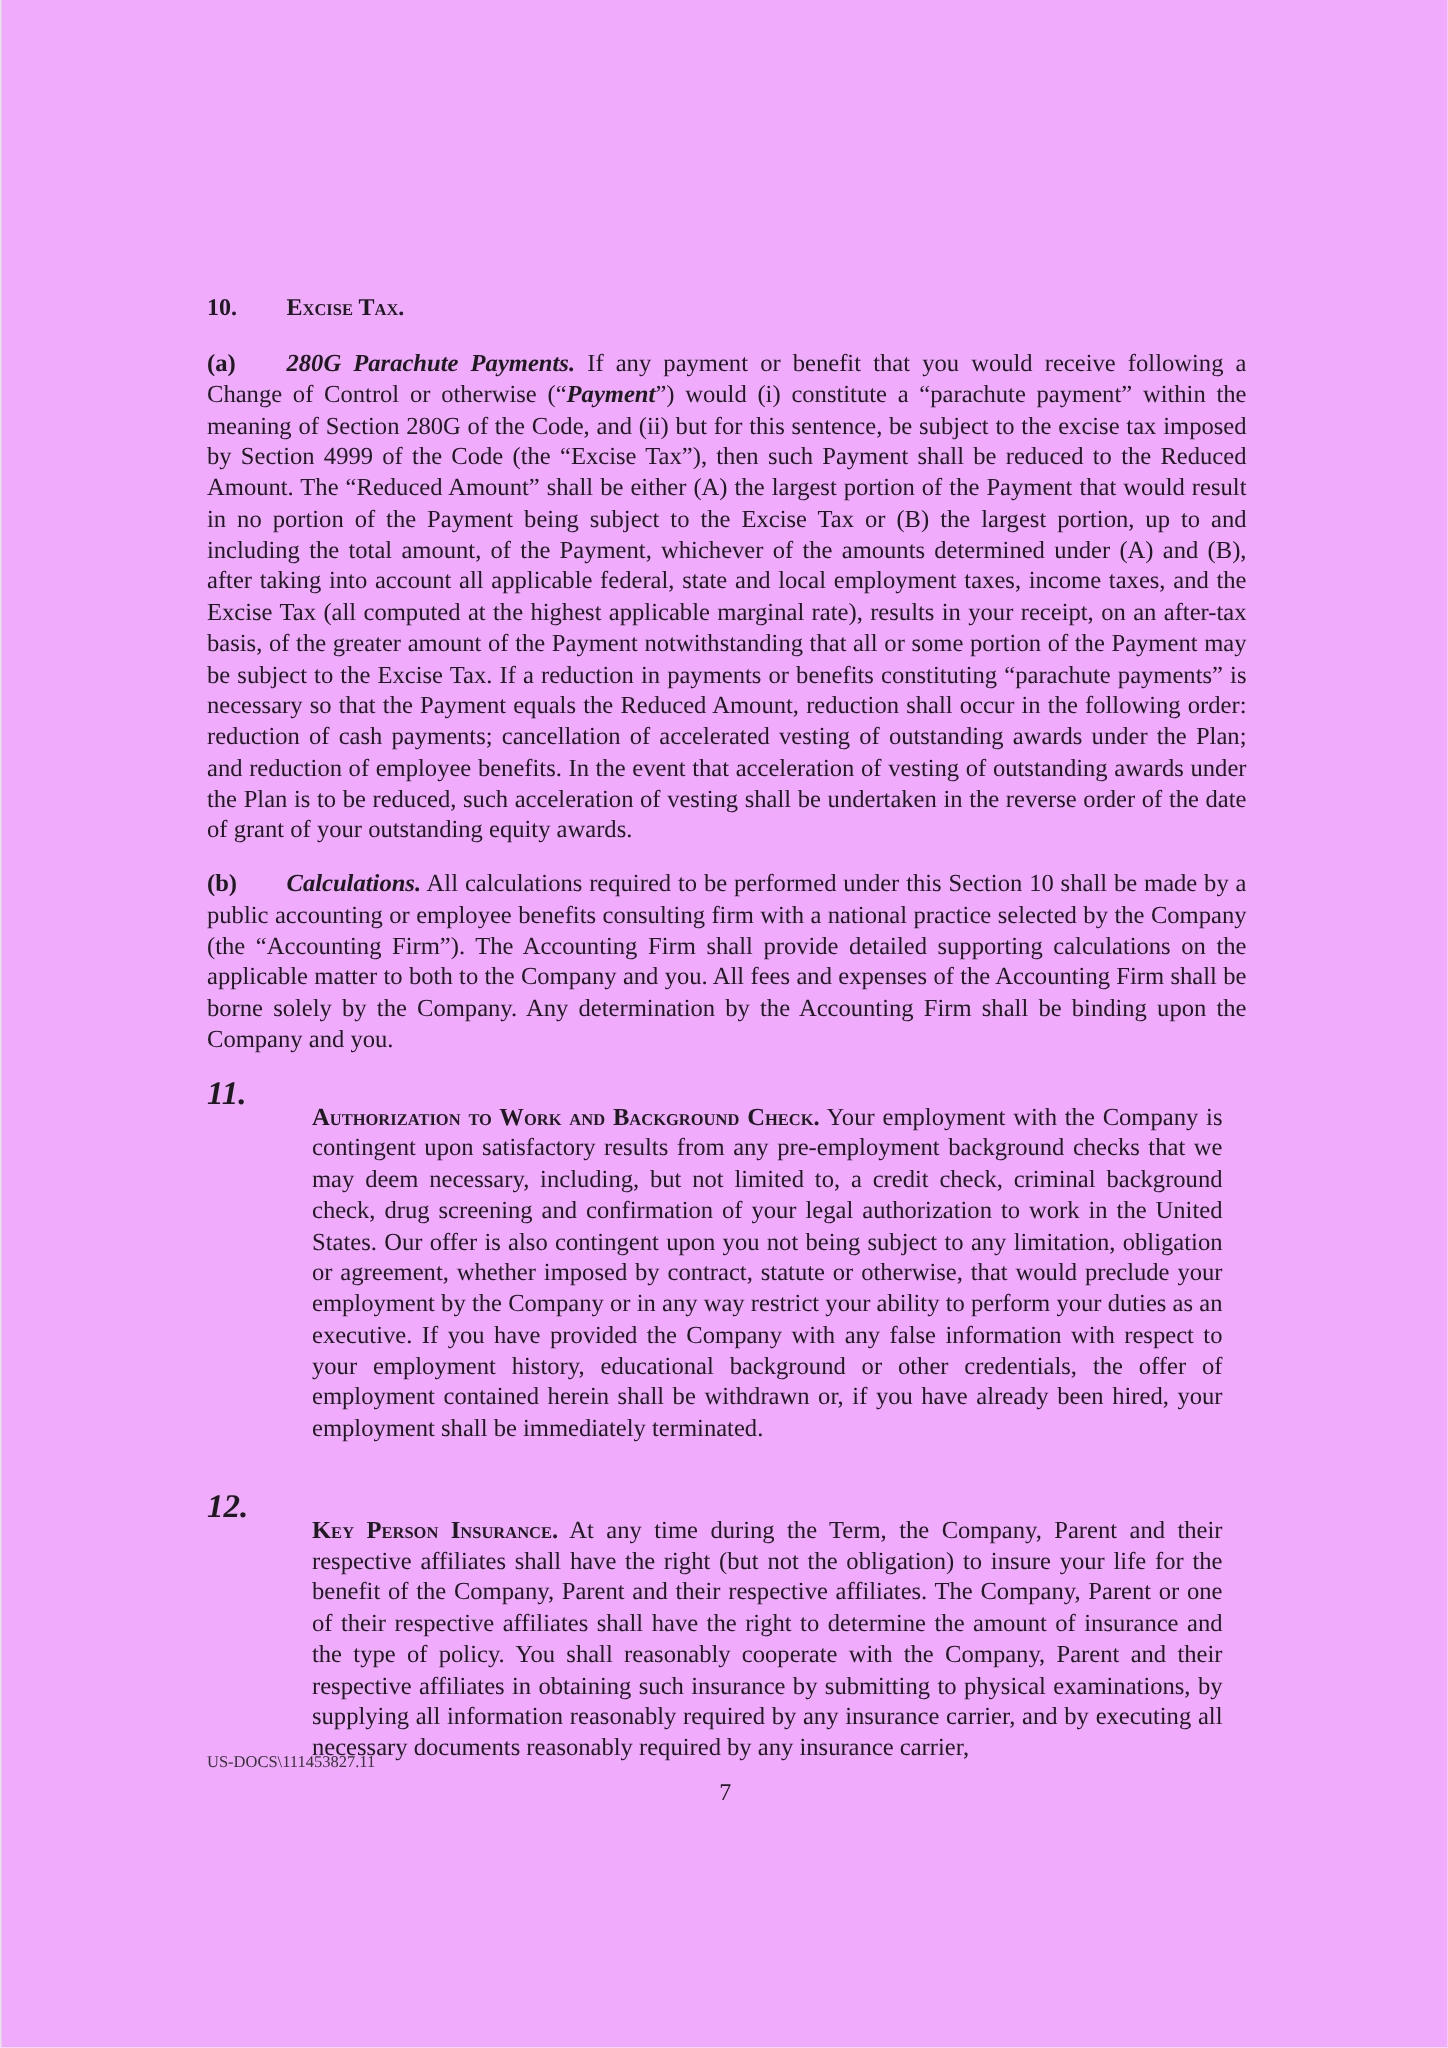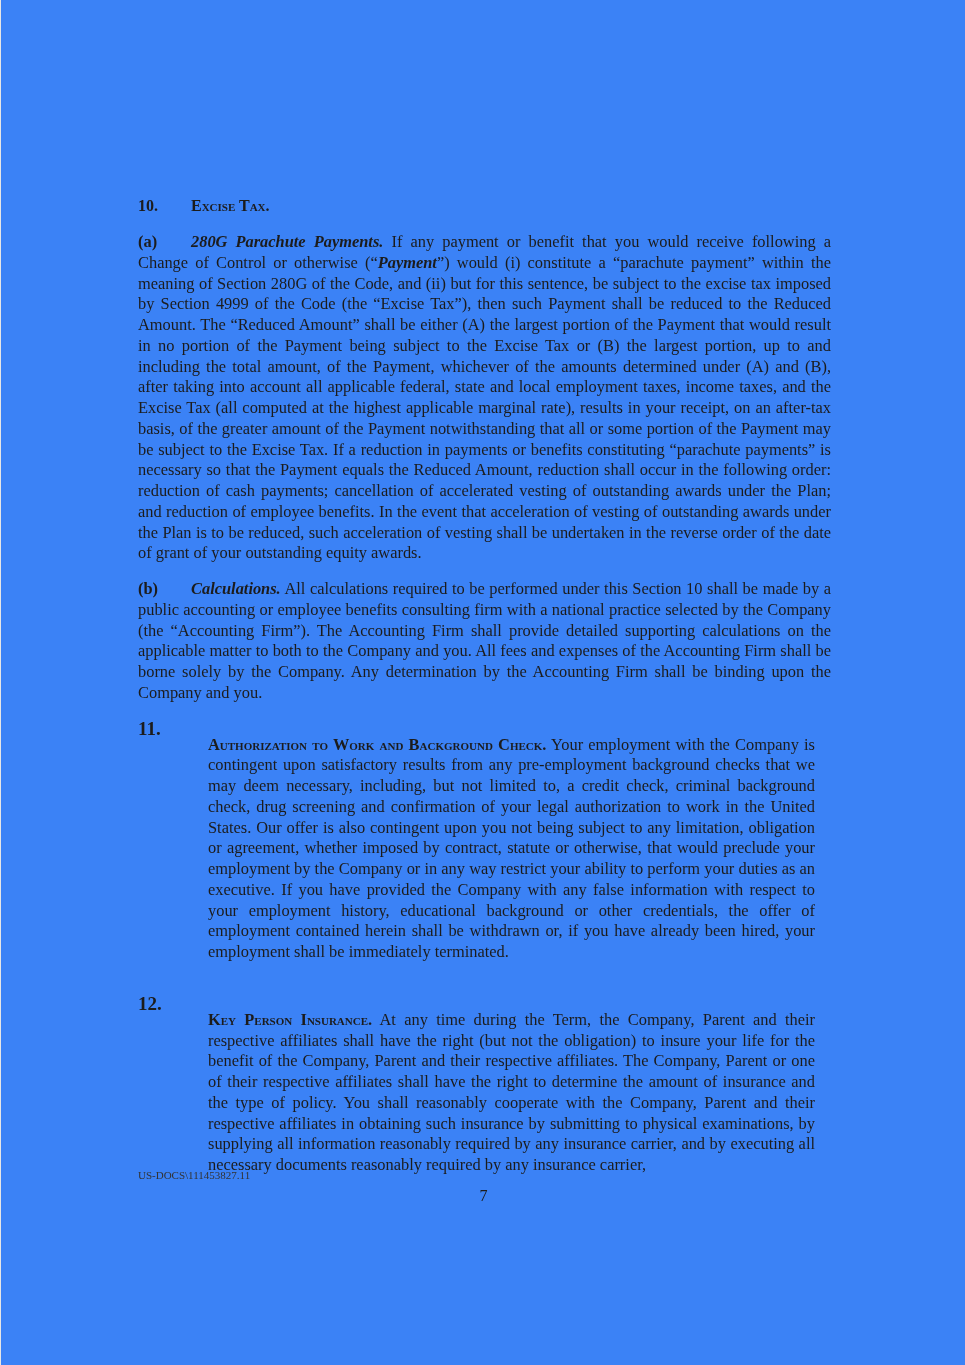--- a/index.html
+++ b/index.html
@@ -1,31 +1,31 @@
 <!DOCTYPE html>
 <html><head>
 <meta charset="utf-8">
 <style>
   html, body { margin: 0; padding: 0; background: #ffffff; }
   body { width: 965px; height: 1365px; position: relative; overflow: hidden; }
   .page {
     position: absolute; left: 0; top: 0; width: 965px; height: 1365px;
-    background: #3b82f6; border-left: 1px solid #e6e6e6;
+    background: #f0abfc; border-left: 1px solid #e6e6e6;
     font-family: "Liberation Serif", serif; color: #1c1c1c;
   }
   .content { position: absolute; left: 137px; top: 197px; width: 693px; }
   .txt { font-size: 16.4px; line-height: 20.75px; text-align: justify; margin: 16px; }
   .heading-line { font-weight: bold; font-size: 16px; margin: 0 0 17px 0; display: flex; }
   .num { display: inline-block; width: 53px; font-weight: bold; }
   .sc { font-variant: small-caps; font-weight: bold; }
   .para { margin: 0 0 15px 0; }
   .sub-label { font-weight: bold; display: inline-block; width: 53px; }
   b { font-weight: bold; font-style: italic; }
   .numbered { display: flex; margin: 0 0 15px 0; }
-  .numbered .num { flex: 0 0 54px; font-size: 19px; line-height: 20.75px; }
+  .numbered .num { flex: 0 0 54px; font-size: 22px; line-height: 20.75px; font-style: italic; }
   .numbered .body { flex: 1 1 auto; }
   .page-number { position: absolute; top: 1187px; left: 0; width: 965px; text-align: center; font-size: 16px; }
   .doc-id { position: absolute; top: 1169px; left: 137px; font-size: 11px; color: #333; }
 </style>
 </head>
 <body>
 
 <div class="page">
   <div class="content">
 

